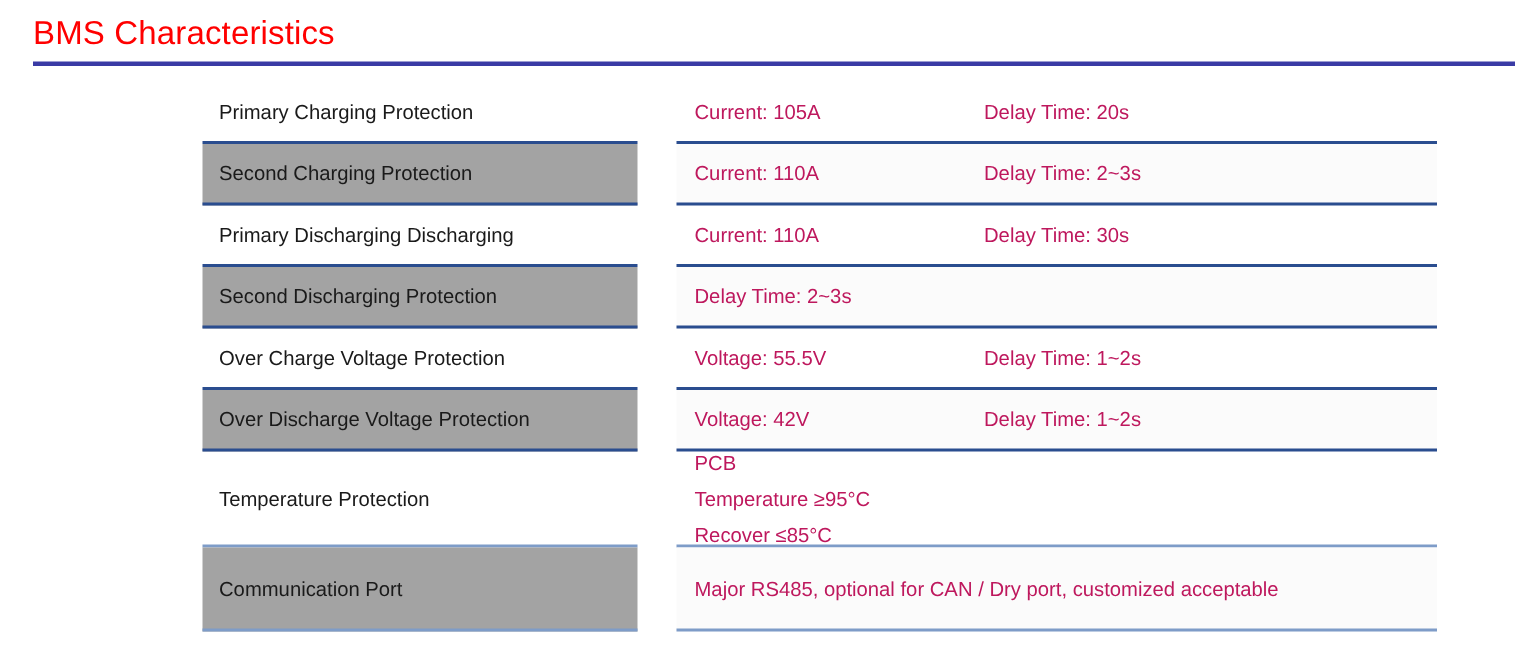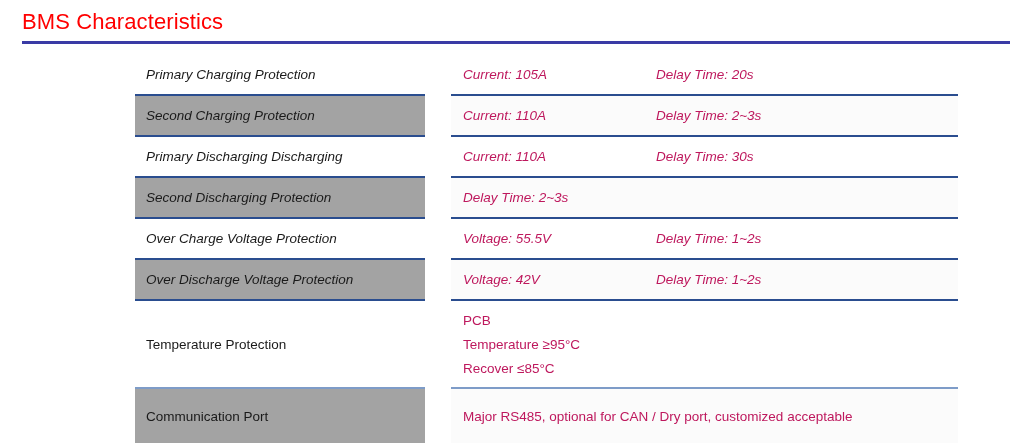--- a/index.html
+++ b/index.html
@@ -106,22 +106,22 @@
   .value-stack {
     display: flex;
     flex-direction: column;
     justify-content: center;
     gap: 9px;
     width: 100%;
     padding: 4px 0;
   }
   .value-stack > span { white-space: nowrap; line-height: 15px; }
 
-  .row-h41 .col-label, .row-h41 .col-value { height: 41px; font-style: italic; }
-  .row-h88 .col-label, .row-h88 .col-value { height: 88px; }
+  .row-h41 .col-label, .row-h41 .col-value { height: 41px; }
+  .row-h88 .col-label, .row-h88 .col-value { height: 64px; }
   .row-h42 .col-label, .row-h42 .col-value { height: 56px; }
 </style>
 </head>
 <body>
 
 <div class="title-block">
   <div class="page-title">BMS Characteristics</div>
   <div class="title-rule"></div>
 </div>
 

